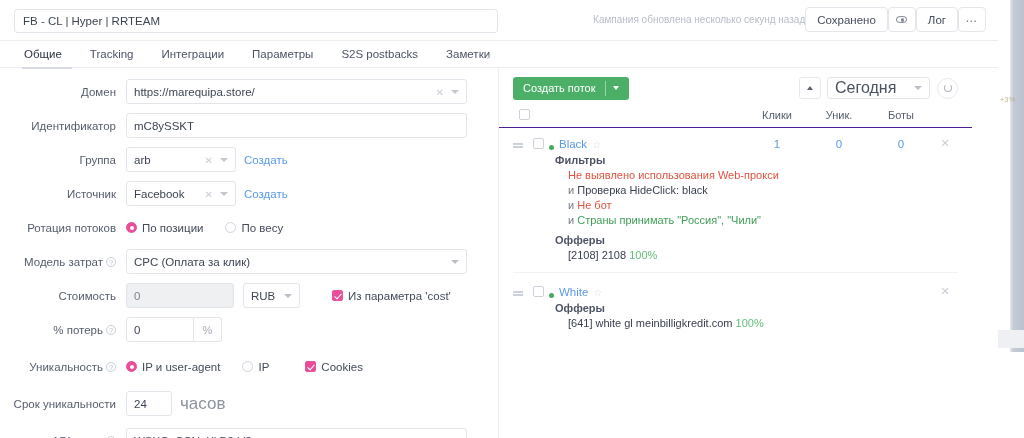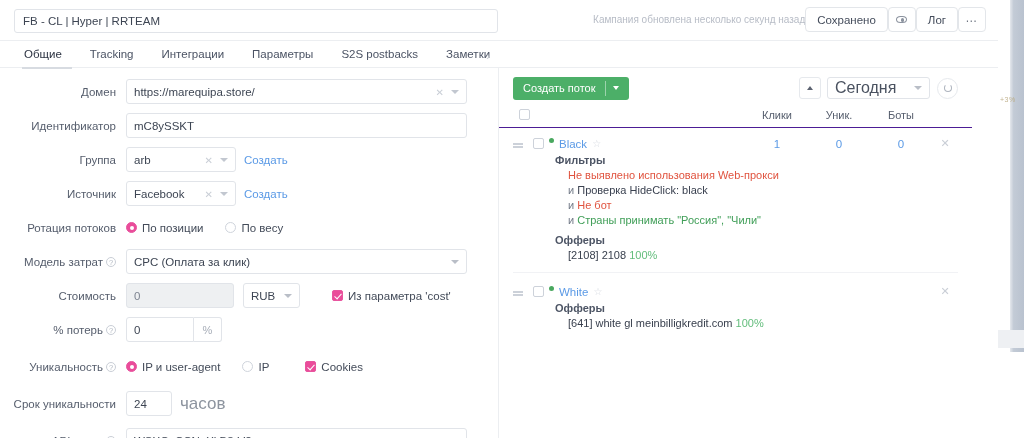--- a/index.html
+++ b/index.html
@@ -132,21 +132,21 @@
   .box-empty { width:11px; height:11px; border:1px solid #cdd2da; border-radius:2px; background:#fff; cursor:pointer; }
   .th-grow { flex:1; }
   .th-num { width:62px; text-align:center; font-size:11px; color:#565e6d; }
   .th-x { width:26px; }
 
   .frow { padding:9px 14px 4px 14px; }
   .frow-top { display:flex; align-items:center; }
   .handle { width:15px; display:flex; align-items:center; cursor:grab; }
   .handle i { display:block; width:10px; height:2px; background:#ccd1d9; box-shadow:0 3px 0 #ccd1d9; }
   .fcheck { width:21px; display:flex; justify-content:center; }
-  .fname { flex:1; display:flex; align-items:flex-start; gap:5px; }
+  .fname { flex:1; display:flex; align-items:flex-end; gap:5px; }
   .dot { width:5px; height:5px; border-radius:50%; flex:none; }
   .dot.green { background:#49a85f; }
   .nm { color:#5b9ae6; font-size:11.5px; cursor:pointer; }
   .star { color:#d5d9e0; font-size:10px; cursor:pointer; }
   .cell { width:62px; text-align:center; font-size:11.5px; color:#5b9ae6; cursor:pointer; }
   .rm { width:26px; text-align:center; color:#c9ced6; font-size:11px; cursor:pointer; }
 
   .fbody { padding-left:42px; padding-top:4px; }
   .sec-t { font-size:11px; color:#4d5565; font-weight:bold; margin:0 0 2px 0; }
   .fline { font-size:11px; line-height:15px; padding-left:13px; white-space:nowrap; }

